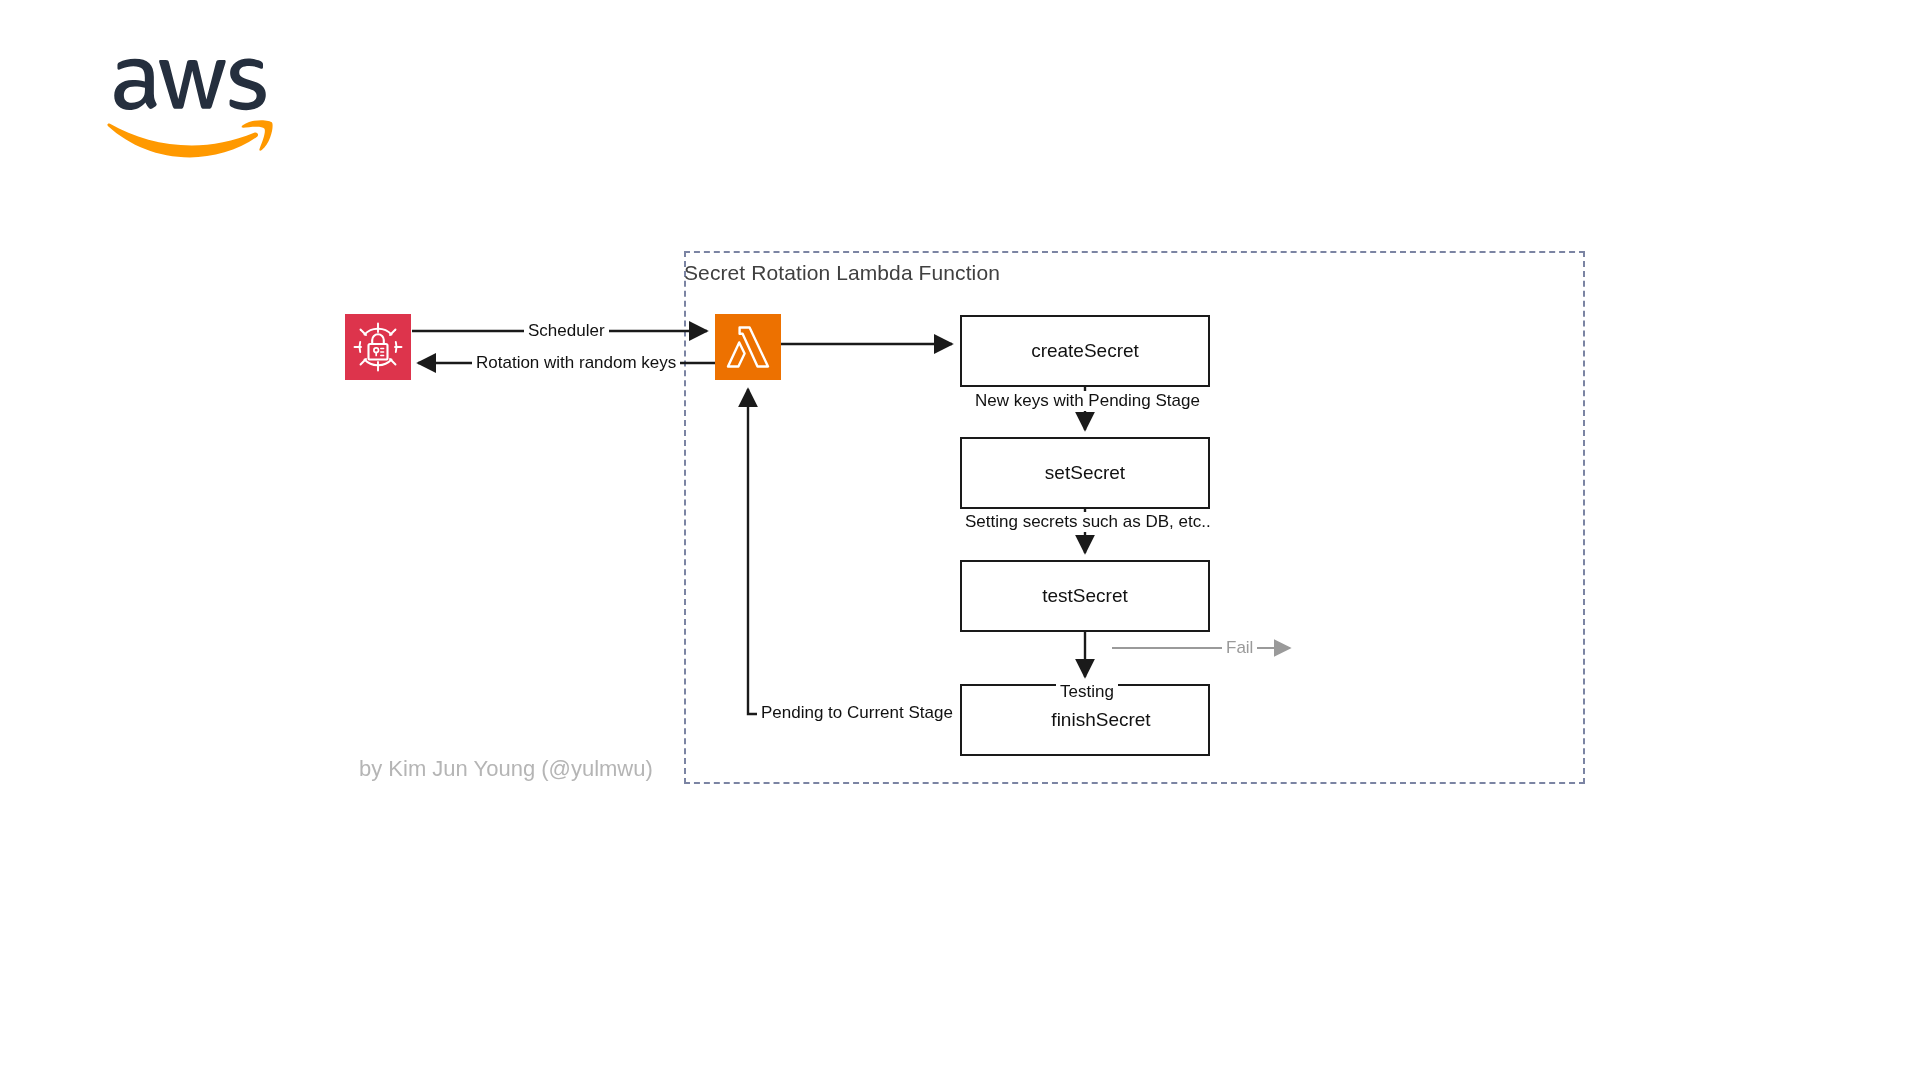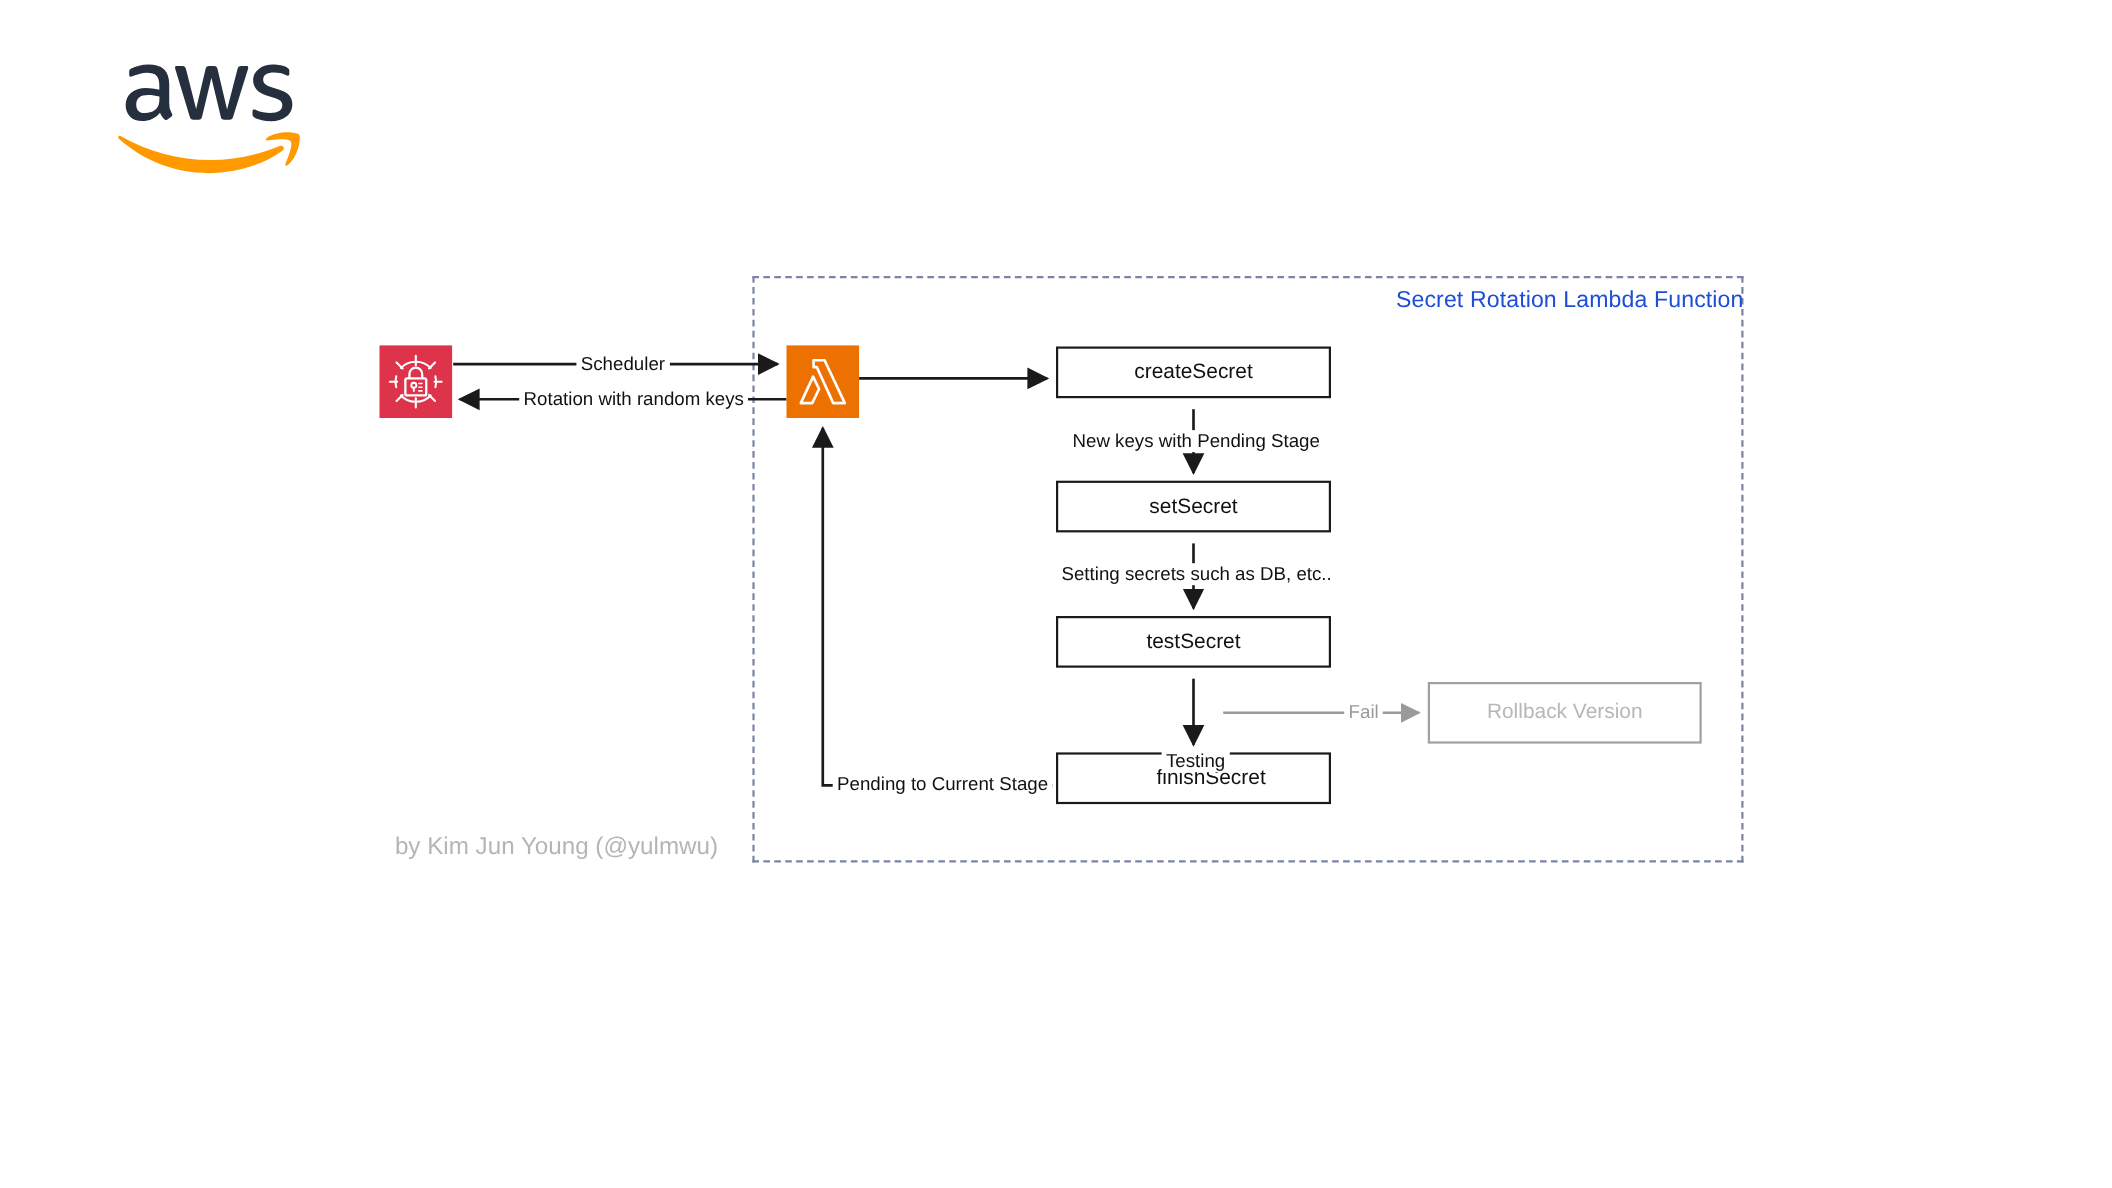--- a/index.html
+++ b/index.html
@@ -39,23 +39,23 @@
     width: 901px;
     height: 533px;
     border: 2px dashed #7b84a3;
     box-sizing: border-box;
   }
   #lambda-group-title {
     position: absolute;
     left: 684px;
     top: 261px;
     width: 901px;
-    text-align: right;
+    text-align: left;
     font-size: 21px;
-    color: #1d4ed8;
+    color: #404040;
     letter-spacing: 0.1px;
     white-space: nowrap;
   }
 
   
   .svc-icon {
     position: absolute;
     width: 66px;
     height: 66px;
     box-sizing: border-box;
@@ -77,21 +77,21 @@
     position: absolute;
     box-sizing: border-box;
     border: 2px solid #1a1a1a;
     background: #ffffff;
     display: flex;
     align-items: center;
     justify-content: center;
     font-size: 19px;
     color: #111111;
     width: 250px;
-    height: 47px;
+    height: 72px;
     left: 960px;
   }
   #box-create-secret { top: 315px; }
   #box-set-secret    { top: 437px; }
   #box-test-secret   { top: 560px; }
   #box-finish-secret { top: 684px; padding-left: 32px; }
 
   #box-rollback-version {
     position: absolute;
     left: 1298px;
@@ -233,23 +233,20 @@
   </div>
 
   <div class="proc-box" id="box-test-secret">
     <span>testSecret</span>
   </div>
 
   <div class="proc-box" id="box-finish-secret">
     <span>finishSecret</span>
   </div>
 
-  <div id="box-rollback-version">
-    <span>Rollback Version</span>
-  </div>
 
   <div class="edge-label" id="label-scheduler">Scheduler</div>
 
   <div class="edge-label" id="label-rotation">Rotation with random keys</div>
 
   <div class="edge-label" id="label-new-keys">New keys with Pending Stage</div>
 
   <div class="edge-label" id="label-setting">Setting secrets such as DB, etc..</div>
 
   <div class="edge-label" id="label-testing">Testing</div>

